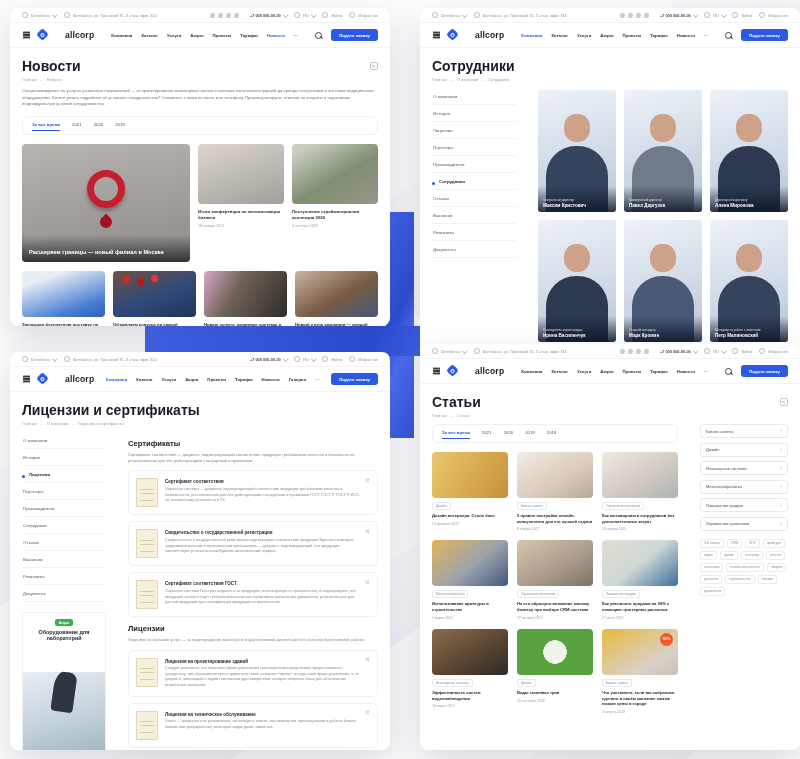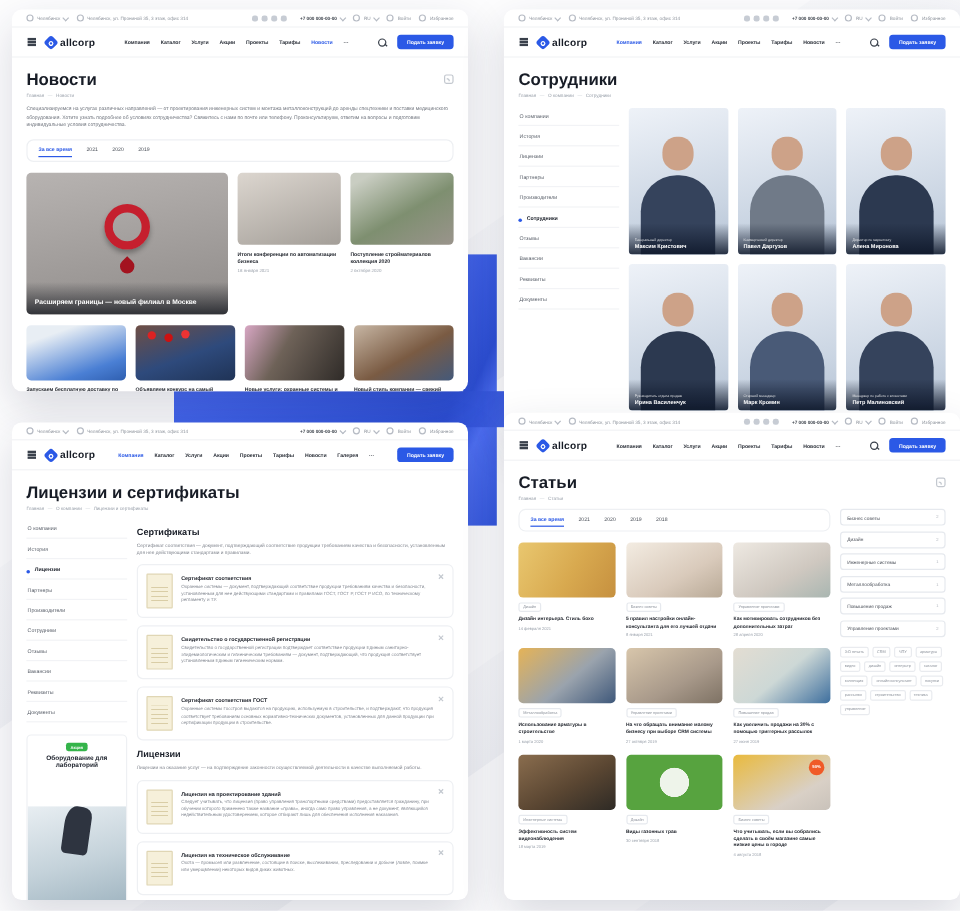--- a/index.html
+++ b/index.html
@@ -24,21 +24,21 @@
   .tbi{display:inline-flex;align-items:center;gap:1px}
   .adr{flex:1}
   .ic{display:inline-block;width:4px;height:4px;border:1px solid #b6bbc4;border-radius:50%;margin-right:2px}
   .chv{display:inline-block;width:2.5px;height:2.5px;border-right:1px solid #b6bbc4;border-bottom:1px solid #b6bbc4;transform:rotate(45deg);margin-left:2px}
   .soc{display:inline-flex;gap:3px;margin:0 4px}
   .si{width:5px;height:5px;border-radius:2px;background:#c7ccd4;display:inline-block}
   .ph b{font-weight:700;color:#3a4049}
   
   .hdr{display:flex;align-items:center;gap:7px;padding:6px 12px;border-bottom:1px solid #f2f3f6}
   .brg{width:7px;height:1.2px;background:#39404b;box-shadow:0 2.4px 0 #39404b,0 -2.4px 0 #39404b;margin:3px 1px}
-  .logo{display:inline-flex;align-items:center;gap:3px}
+  .logo{display:inline-flex;gap:18px}
   .lgi{width:9px;height:9px;background:#2b59e6;transform:rotate(45deg);border-radius:2.5px;position:relative}
   .lgi::after{content:"";position:absolute;inset:2.5px;border:1.2px solid #fff;border-radius:50%}
   .logo b{font-size:8.5px;letter-spacing:.2px;color:#171c26}
   .nv{flex:1;display:flex;gap:9px;justify-content:center;font-size:4.3px;font-weight:600;color:#2a2f38}
   .nvi.on{color:#2b59e6}
   .sic{width:5px;height:5px;border:1.1px solid #39404b;border-radius:50%;position:relative;margin-right:2px}
   .sic::after{content:"";position:absolute;width:3px;height:1.1px;background:#39404b;transform:rotate(45deg);right:-2.2px;bottom:-.8px}
   .cta{background:#2b59e6;color:#fff;border-radius:3px;padding:3.5px 8px;font-size:4.3px;font-weight:700;white-space:nowrap}
   
   .cnt{padding:6px 12px 10px}
@@ -67,21 +67,21 @@
   .i-msk::after{content:"";position:absolute;left:50%;top:26px;transform:translateX(-50%);width:24px;height:24px;border:7px solid #c51f2e;border-radius:50%;box-shadow:0 3px 4px rgba(0,0,0,.3)}
   .i-msk::before{content:"";position:absolute;left:50%;top:72px;transform:translateX(-50%) rotate(45deg);width:12px;height:12px;background:#a3131f;border-radius:0 50% 50% 50%;z-index:0}
   .i-hand{background:linear-gradient(160deg,#dcd6cf,#a39e98)}
   .i-brk{background:linear-gradient(150deg,#c9cdc2 10%,#7e8f70 55%,#9a948c)}
   .i-del{background:linear-gradient(160deg,#e8eef4 20%,#4a7fd4 75%,#2f5fb0)}
   .i-arm{background:linear-gradient(160deg,#6f4f45 0%,#2e4a7c 55%,#1f3356);}
   .i-arm::after{content:"";position:absolute;left:10px;top:5px;width:7px;height:7px;border-radius:50%;background:#d22;box-shadow:14px 2px 0 #c11,28px -1px 0 #e33}
   .i-sec{background:linear-gradient(120deg,#d8a7c4 0%,#6e6258 40%,#2f2b28)}
   .i-brd{background:linear-gradient(150deg,#c7b6a4 0%,#7a5b43 55%,#44597a)}
   
-  .two{display:flex;gap:8px;align-items:flex-start}
+  .two{display:flex;gap:22px;align-items:flex-start}
   .sbar{width:84px;flex:none;font-size:4.4px;color:#5a606a}
   .sbi{padding:5.5px 0 5.5px 1px;border-bottom:1px solid #f2f3f6;position:relative}
   .sbi.on{font-weight:700;color:#171c26;padding-left:7px}
   .sbi.on::before{content:"";position:absolute;left:0;top:8.5px;width:3px;height:3px;border-radius:50%;background:#2b59e6}
   .egrid{flex:1;display:grid;grid-template-columns:repeat(3,1fr);gap:8px;margin-top:2px}
   .ecard{height:122px;border-radius:3px;position:relative;overflow:hidden;background:linear-gradient(165deg,#eef2f8 0%,#c9d4e2 70%,#b4c2d4)}
   .ecard::before{content:"";position:absolute;top:24px;left:50%;transform:translateX(-50%);width:26px;height:28px;border-radius:46%;background:#cda288}
   .ecard::after{content:"";position:absolute;top:56px;left:50%;transform:translateX(-50%);width:62px;height:66px;border-radius:30px 30px 0 0;background:#35435c}
   .ecard.g::after{background:#707a88}.ecard.b::after{background:#2c3950}.ecard.l::after{background:#495a77}
   .eov{position:absolute;left:0;right:0;bottom:0;z-index:2;padding:12px 5px 4px;background:linear-gradient(transparent,rgba(13,22,40,.85));color:#fff}

